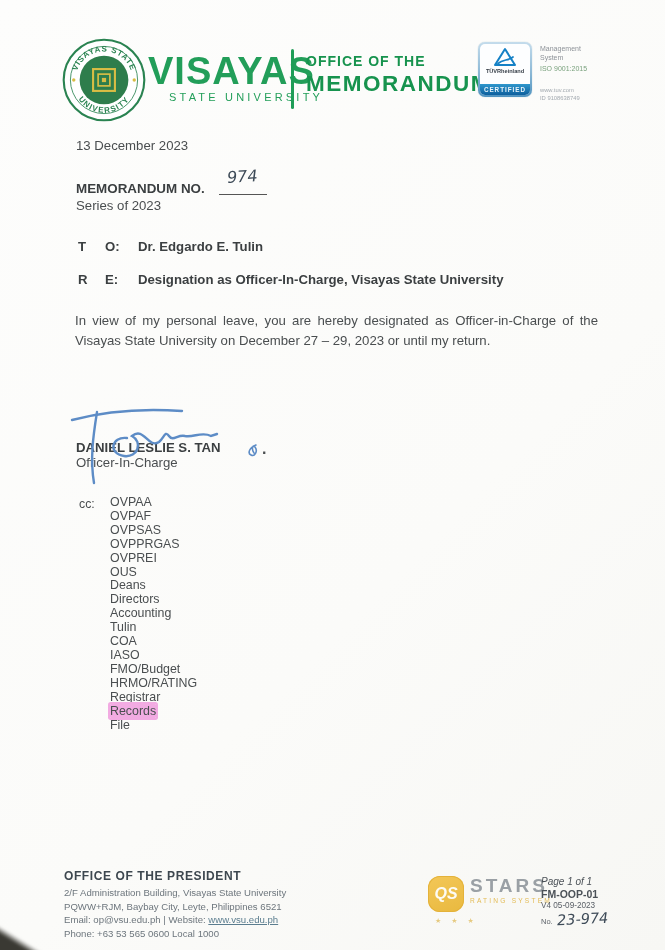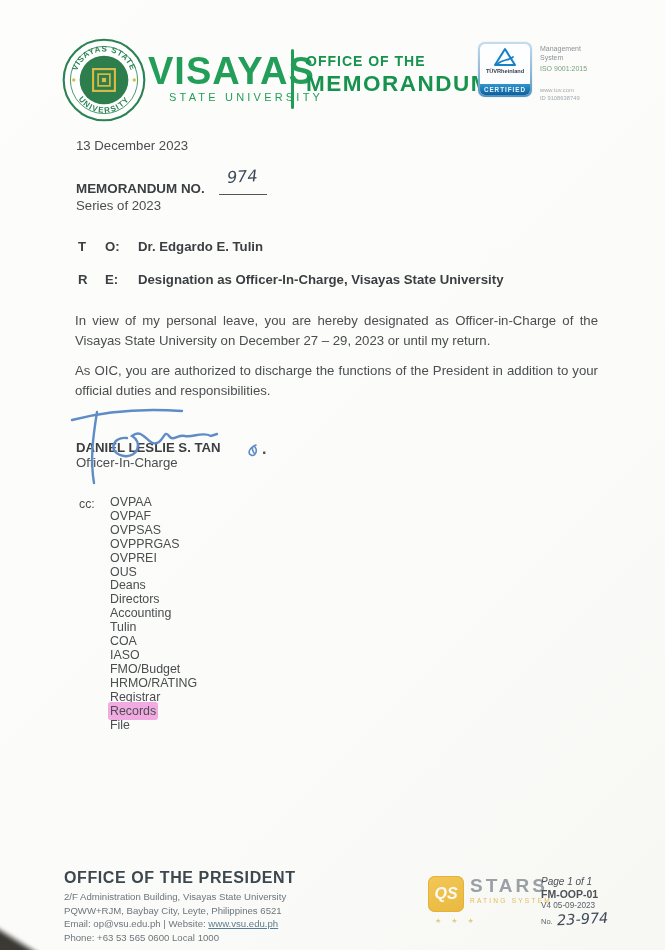--- a/index.html
+++ b/index.html
@@ -53,26 +53,26 @@
   .sig-flourish{position:absolute;left:242px;top:441px;width:22px;height:18px;z-index:5;}
   .sig-dot{position:absolute;left:262px;top:440px;color:#4a4e50;font-weight:bold;}
   .sig-title{position:absolute;left:76px;top:455px;}
   
   .cc-label{position:absolute;left:79px;top:497px;font-size:12.3px;}
   .cc-list{position:absolute;left:110px;top:496px;font-size:12.4px;color:#4a4e50;line-height:13.9px;}
   .cc-list div{white-space:nowrap;}
   .hl{background:#f2abe2;box-shadow:0 0 0 2px #f2abe2;border-radius:1px;}
   
   .f-left{position:absolute;left:64px;top:869px;}
-  .f-title{font-size:16px;font-weight:bold;letter-spacing:0.6px;color:#3d474f;margin-bottom:3px;}
+  .f-title{font-size:12px;font-weight:bold;letter-spacing:0.6px;color:#3d474f;margin-bottom:3px;}
   .f-line{font-size:9.6px;color:#6d767d;line-height:1.42;}
   .f-link{color:#5b7d8f;text-decoration:underline;}
   .qs{position:absolute;left:428px;top:876px;}
   .qs-row{display:flex;align-items:flex-start;}
-  .qs-box{width:36px;height:36px;background:linear-gradient(160deg,#f3c758,#e9b93f);border-radius:7px;
+  .qs-box{width:36px;height:36px;background:linear-gradient(160deg,#f3c758,#e9b93f);border-radius:12px;
           color:#fdfbf4;font-weight:bold;font-size:16px;font-style:italic;
           display:flex;align-items:center;justify-content:center;box-shadow:inset 0 0 0 1px #e4b23a;}
   .qs-txt{margin-left:6px;}
   .qs-name{font-size:19px;font-weight:bold;letter-spacing:3px;color:#9aa0a5;line-height:1;}
   .qs-sub{font-size:6.6px;letter-spacing:2.2px;color:#e3bb55;margin-top:2px;}
   .qs-stars{font-size:7px;color:#e6ca80;letter-spacing:4px;margin:5px 0 0 7px;}
   .f-right{position:absolute;left:541px;top:876px;color:#4b5157;}
   .f-page{font-size:10px;font-style:italic;}
   .f-code{font-size:10.5px;font-weight:bold;margin-top:1px;}
   .f-ver{font-size:8.2px;margin-top:1px;color:#595f66;}
@@ -150,21 +150,20 @@
     <span class="k2">O:</span>
     <span>Dr. Edgardo E. Tulin</span>
   </div>
   <div class="addr-row txt bold" style="top:272px;">
     <span class="k1">R</span>
     <span class="k2">E:</span>
     <span>Designation as Officer-In-Charge, Visayas State University</span>
   </div>
 
   <div class="txt para" style="top:311px;">In view of my personal leave, you are hereby designated as Officer-in-Charge of the Visayas State University on December 27 – 29, 2023 or until my return.</div>
-  <div class="txt para" style="top:361px;">As OIC, you are authorized to discharge the functions of the President in addition to your official duties and responsibilities.</div>
 
   <svg class="sig" viewBox="0 0 200 92">
     <g fill="none" stroke="#5d8cc6" stroke-width="2.4" stroke-linecap="round">
       <path d="M8,27 C38,19 76,15 118,18"></path>
       <path d="M33,19 C29,44 26,66 30,90"></path>
       <path d="M63,45 C47,43 44,61 60,63 C74,65 79,49 68,43 C80,33 84,56 95,49 C100,45 101,37 105,43 C109,49 114,41 121,43 C129,45 138,38 147,43 L153,41"></path>
     </g>
   </svg>
 
   <div class="txt bold sig-name">DANIEL LESLIE S. TAN</div>

